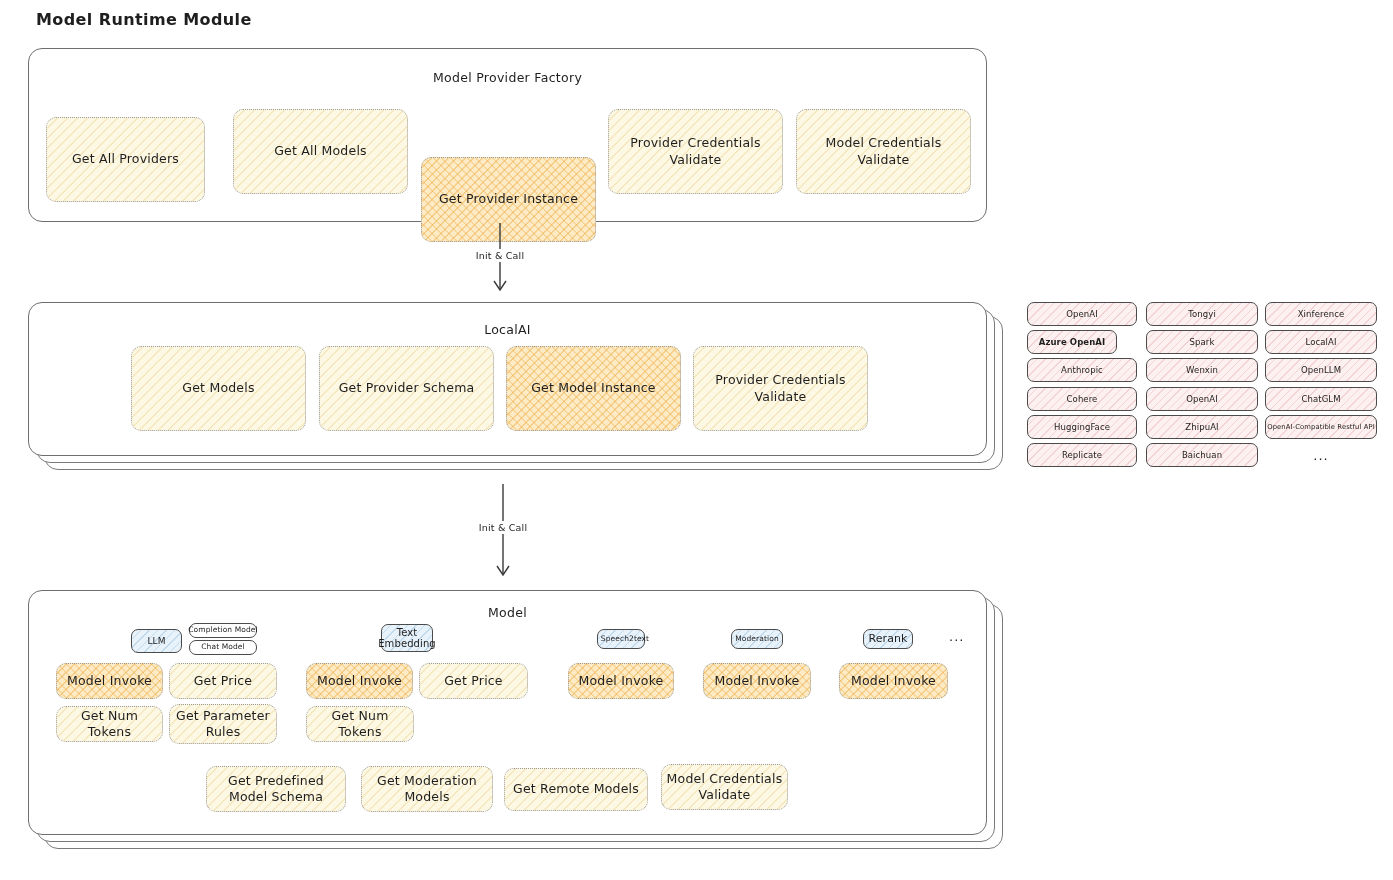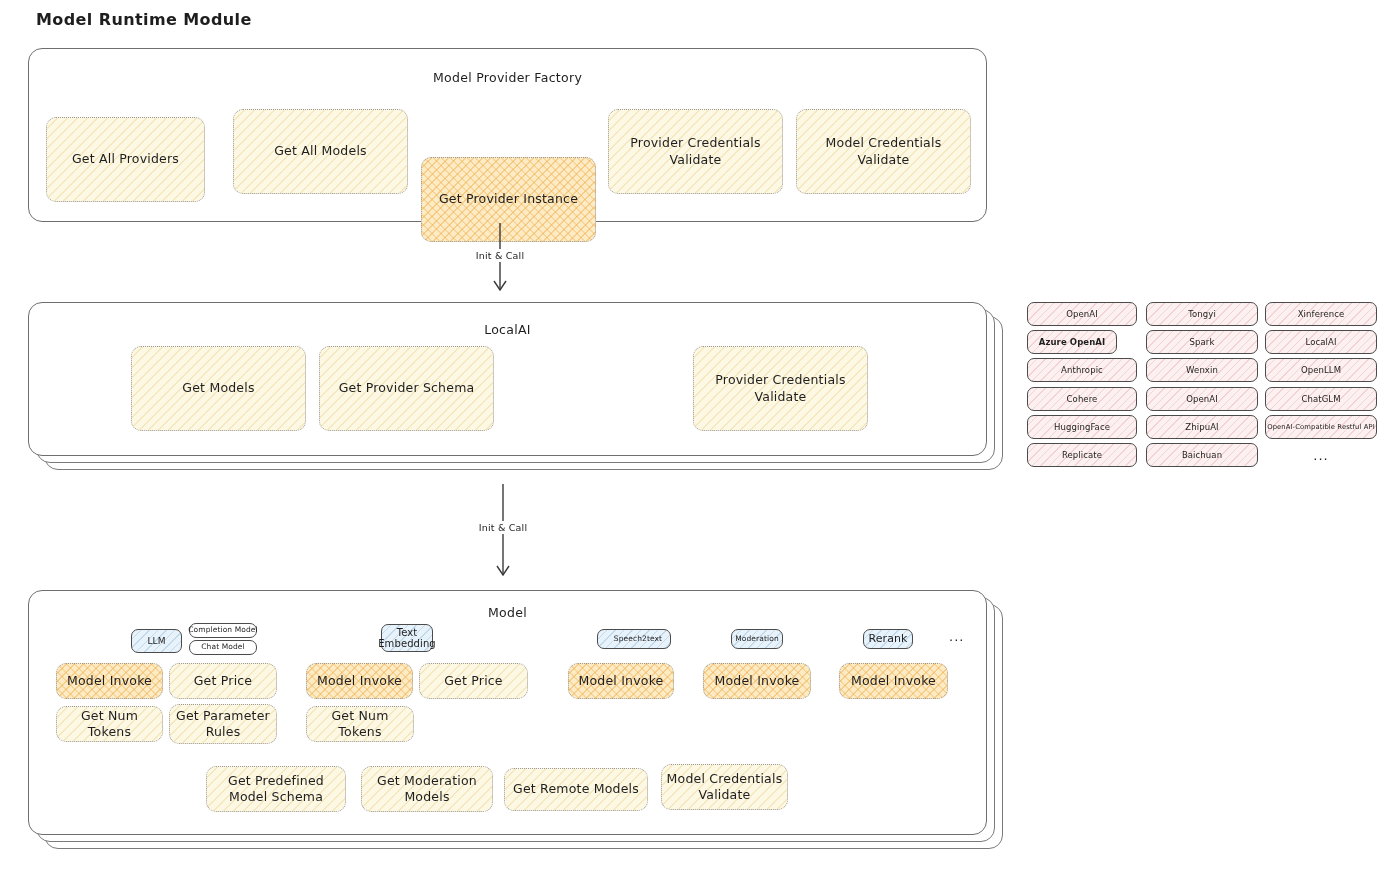--- a/index.html
+++ b/index.html
@@ -81,20 +81,21 @@
     <polyline points="5,58 11,67 17,58" fill="none" stroke="#3a3a3a" stroke-width="1.4"></polyline>
   </svg>
   <div class="arrow-label" style="left:462px;top:249px;width:76px;">Init &amp; Call</div>
 
   <div class="stack-layer" style="left:44px;top:316px;width:957px;height:152px;"></div>
   <div class="stack-layer" style="left:36px;top:309px;width:957px;height:152px;"></div>
   <div class="container" style="left:28px;top:302px;width:957px;height:152px;">
     <div class="box-title" style="top:19px;">LocalAI</div>
     <div class="btn yellow" style="left:102px;top:43px;width:175px;height:85px;">Get Models</div>
     <div class="btn yellow" style="left:290px;top:43px;width:175px;height:85px;">Get Provider Schema</div>
+    <div class="btn orange" style="left:477px;top:43px;width:175px;height:85px;">Get Model Instance</div>
     <div class="btn yellow" style="left:664px;top:43px;width:175px;height:85px;">Provider Credentials Validate</div>
   </div>
 
   <div class="chip" style="left:1027px;top:302px;width:110px;height:24px;">OpenAI</div>
   <div class="chip" style="left:1027px;top:330px;width:90px;height:24px;font-weight:bold;">Azure OpenAI</div>
   <div class="chip" style="left:1027px;top:358px;width:110px;height:24px;">Anthropic</div>
   <div class="chip" style="left:1027px;top:387px;width:110px;height:24px;">Cohere</div>
   <div class="chip" style="left:1027px;top:415px;width:110px;height:24px;">HuggingFace</div>
   <div class="chip" style="left:1027px;top:443px;width:110px;height:24px;">Replicate</div>
 
@@ -120,21 +121,21 @@
 
   <div class="stack-layer" style="left:44px;top:604px;width:957px;height:243px;"></div>
   <div class="stack-layer" style="left:36px;top:597px;width:957px;height:243px;"></div>
   <div class="container" style="left:28px;top:590px;width:957px;height:243px;">
     <div class="box-title" style="top:14px;">Model</div>
 
     <div class="tag tag-blue" style="left:102px;top:38px;width:51px;height:24px;font-size:9px;">LLM</div>
     <div class="tag tag-white" style="left:160px;top:32px;width:68px;height:15px;font-size:7.5px;">Completion Model</div>
     <div class="tag tag-white" style="left:160px;top:49px;width:68px;height:15px;font-size:7.5px;">Chat Model</div>
     <div class="tag tag-blue" style="left:352px;top:33px;width:52px;height:28px;font-size:10px;">Text Embedding</div>
-    <div class="tag tag-blue" style="left:568px;top:38px;width:74px;height:20px;font-size:7.5px;padding-left:8px;">Speech2text</div>
+    <div class="tag tag-blue" style="left:568px;top:38px;width:48px;height:20px;font-size:7.5px;padding-left:8px;">Speech2text</div>
     <div class="tag tag-blue" style="left:702px;top:38px;width:52px;height:20px;font-size:7.5px;">Moderation</div>
     <div class="tag tag-blue" style="left:834px;top:38px;width:50px;height:20px;font-size:11px;">Rerank</div>
     <div class="dots" style="left:920px;top:38px;width:30px;">...</div>
 
     <div class="btn orange" style="left:27px;top:72px;width:107px;height:36px;">Model Invoke</div>
     <div class="btn yellow" style="left:140px;top:72px;width:108px;height:36px;">Get Price</div>
     <div class="btn yellow" style="left:27px;top:115px;width:107px;height:36px;">Get Num Tokens</div>
     <div class="btn yellow" style="left:140px;top:113px;width:108px;height:40px;">Get Parameter Rules</div>
 
     <div class="btn orange" style="left:277px;top:72px;width:107px;height:36px;">Model Invoke</div>

